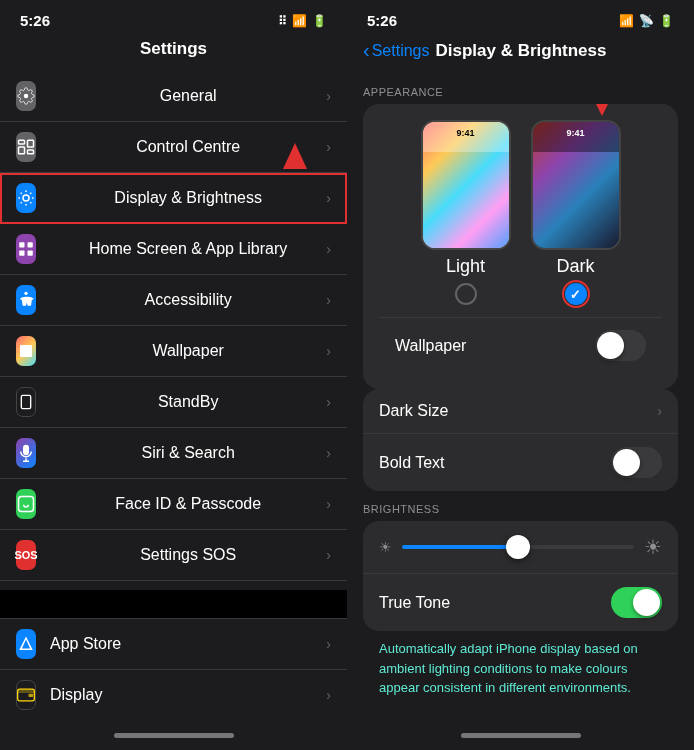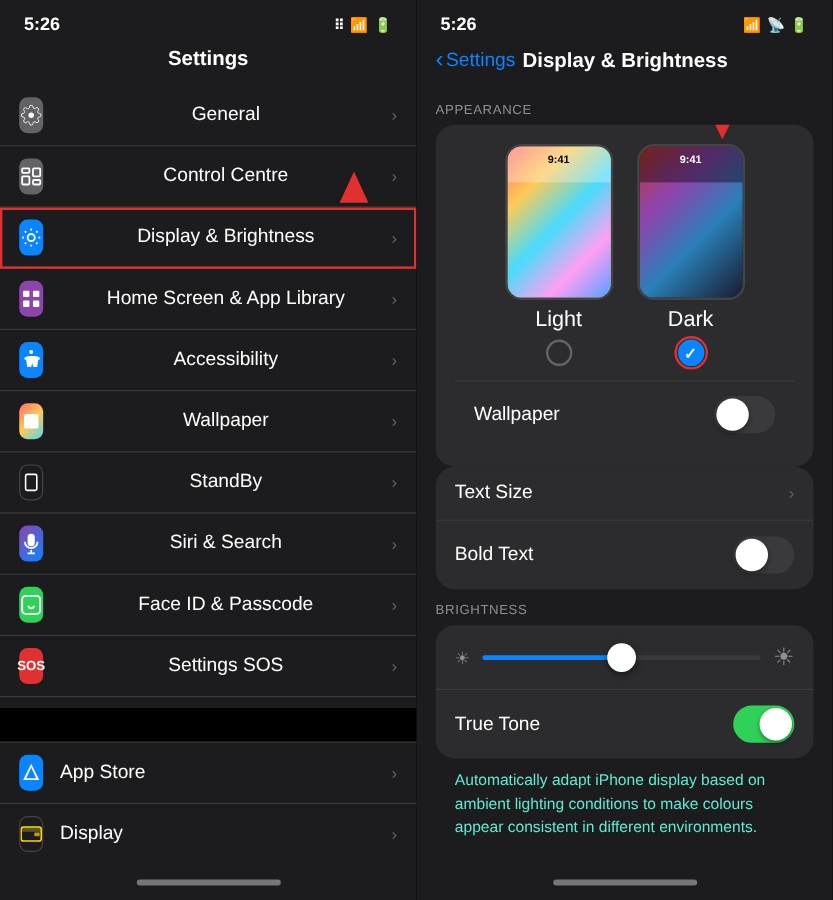--- a/index.html
+++ b/index.html
@@ -652,21 +652,21 @@
       <div class="auto-row" style="border-top:0.5px solid #3a3a3c;">
         <span class="auto-label">Wallpaper</span>
         <div class="toggle off">
           <div class="toggle-knob"></div>
         </div>
       </div>
     </div>
 
     <div class="card">
       <div class="row-item">
-        <span class="row-label">Text Size</span>
+        <span class="row-label">Dark Size</span>
         <div class="row-right">
           <span class="row-chevron">›</span>
         </div>
       </div>
       <div class="row-item">
         <span class="row-label">Bold Text</span>
         <div class="toggle off">
           <div class="toggle-knob"></div>
         </div>
       </div>

